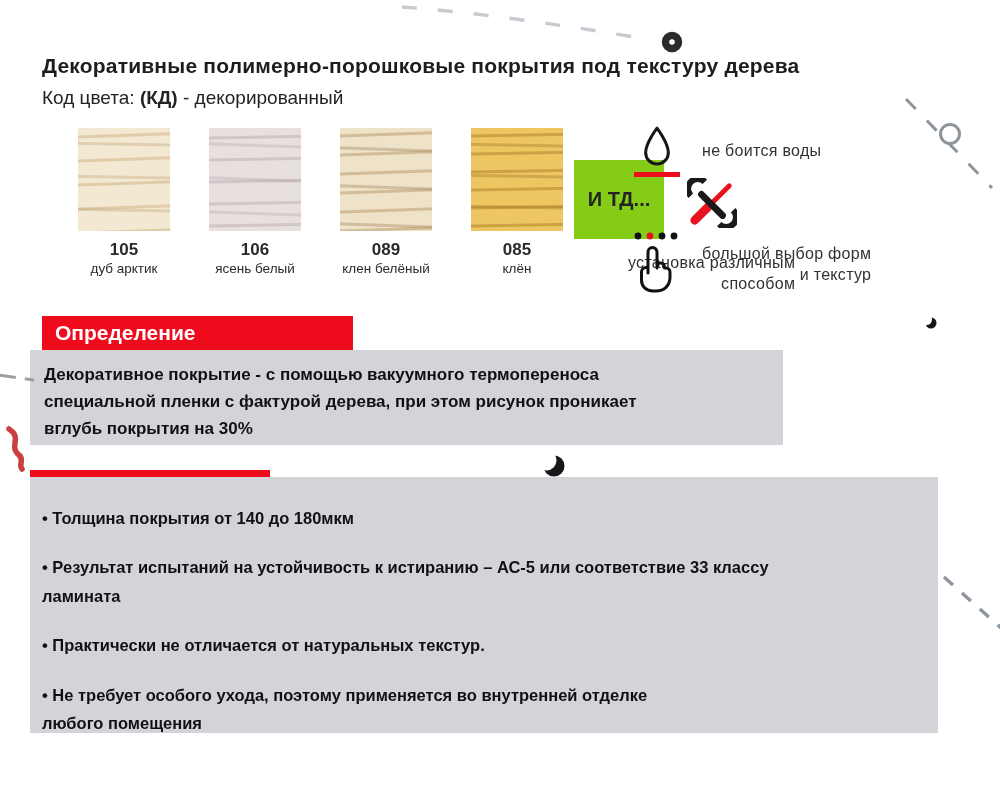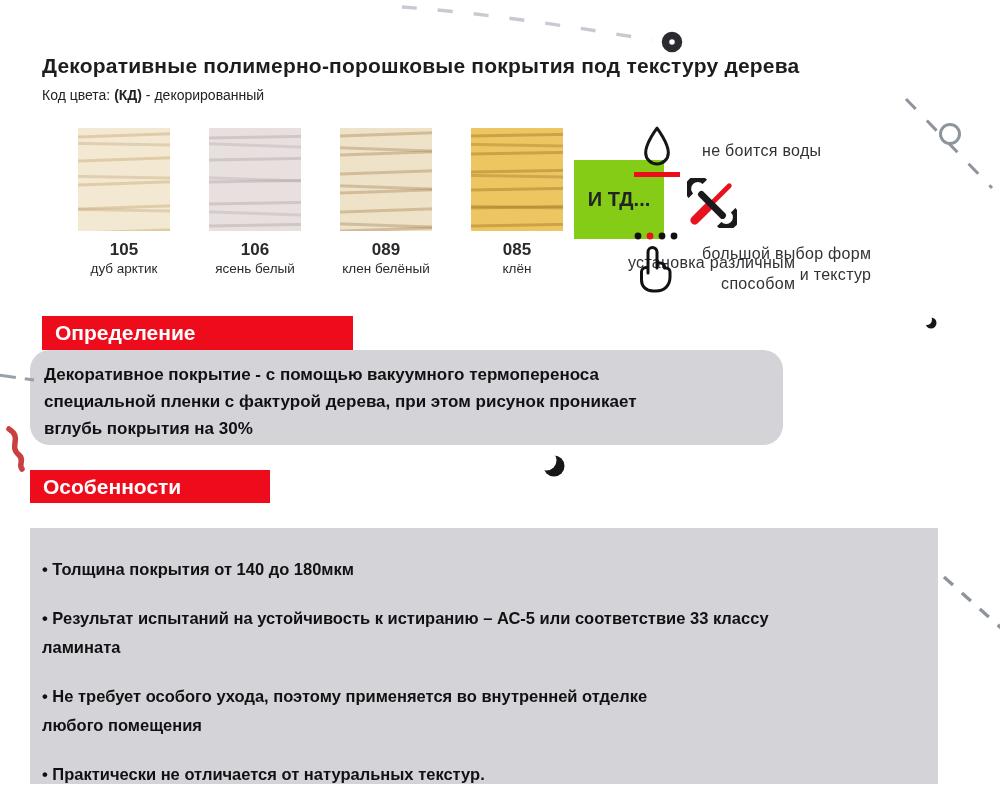--- a/index.html
+++ b/index.html
@@ -6,21 +6,21 @@
   body{
     width:1000px;height:800px;position:relative;overflow:hidden;
     background:#ffffff;
     font-family:"Liberation Sans","DejaVu Sans",sans-serif;
     color:#1c1c1e;
   }
   .abs{position:absolute;}
 
   
   .page-title{left:42px;top:54px;font-size:21px;font-weight:700;letter-spacing:.2px;color:#1d1d20;white-space:nowrap;}
-  .page-subtitle{left:42px;top:87px;font-size:14px;color:#232326;}
+  .page-subtitle{left:42px;top:87px;font-size:19px;color:#232326;}
   .page-subtitle b{font-weight:700;}
 
   
   .swatch-row{left:50px;top:128px;display:flex;gap:11px;align-items:flex-start;}
   .swatch-cell{width:92px;text-align:center;margin-left:28px;}
   .swatch{width:92px;height:103px;}
   .sw-1{background-color:#f3e9d2;background-image:
       repeating-linear-gradient(178deg, rgba(201,168,118,0) 0 7px, rgba(201,168,118,.45) 8px 10px, rgba(201,168,118,0) 11px 24px),
       repeating-linear-gradient(181deg, rgba(176,138,92,0) 0 15px, rgba(176,138,92,.28) 16px 18px, rgba(176,138,92,0) 19px 33px);}
   .sw-2{background-color:#e7e0df;background-image:
@@ -43,22 +43,22 @@
   .benefit-label{font-size:16px;color:#323236;letter-spacing:.3px;line-height:1.32;white-space:pre-line;}
   .drop-underline{width:46px;height:4.5px;background:#ee0b1c;margin-top:3px;}
 
   
   .section-header{background:#ee0b1c;color:#ffffff;font-weight:700;font-size:21px;
                   display:flex;align-items:center;padding-left:13px;box-sizing:border-box;}
   .hdr-definition{left:30px;top:316px;width:311px;height:34px;margin-left:12px;}
   .hdr-features{left:30px;top:470px;width:240px;height:33px;}
   .section-panel{background:#d4d3d8;box-sizing:border-box;color:#111113;}
   .panel-definition{left:30px;top:350px;width:753px;height:95px;padding:11px 14px;
-                    font-size:17px;font-weight:700;line-height:1.6;white-space:pre-line;border-radius:20px;}
-  .panel-features{left:30px;top:528px;width:908px;height:256px;padding:27px 16px 8px 12px;}
+                    font-size:17px;font-weight:700;line-height:1.6;white-space:pre-line;}
+  .panel-features{left:30px;top:477px;width:908px;height:256px;padding:27px 16px 8px 12px;}
   .panel-features p{margin:0 0 21px;font-size:16.5px;font-weight:700;line-height:1.72;white-space:pre-line;}
 
   .decor{left:0;top:0;pointer-events:none;z-index:6;}
 </style>
 </head>
 <body>
 
 <div class="abs page-title">Декоративные полимерно-порошковые покрытия под текстуру дерева</div>
 <div class="abs page-subtitle">
   <span>Код цвета: </span><b>(КД)</b><span> - декорированный</span>
@@ -133,23 +133,23 @@
 специальной пленки с фактурой дерева, при этом рисунок проникает
 вглубь покрытия на 30%</div>
 
 <div class="abs section-header hdr-features">
   <span>Особенности</span>
 </div>
 <div class="abs section-panel panel-features">
   <p>• Толщина покрытия от 140 до 180мкм</p>
   <p>• Результат испытаний на устойчивость к истиранию – АС-5 или соответствие 33 классу
 ламината</p>
+  <p>• Практически не отличается от натуральных текстур.</p>
   <p>• Не требует особого ухода, поэтому применяется во внутренней отделке
 любого помещения</p>
-  <p>• Практически не отличается от натуральных текстур.</p>
 </div>
 
 <svg class="abs decor" width="1000" height="800" viewBox="0 0 1000 800">
 
   <path d="M402 7 C485 13 575 27 652 40" fill="none" stroke="#c7cbd1" stroke-width="3.4" stroke-dasharray="15 21"></path>
   <circle cx="672" cy="42" r="6.5" fill="none" stroke="#2b2b2f" stroke-width="7.5"></circle>
 
   <path d="M906 99 L992 188" fill="none" stroke="#8d949c" stroke-width="3" stroke-dasharray="14 16"></path>
   <circle cx="950" cy="134" r="9.5" fill="#ffffff" stroke="#8d949c" stroke-width="3"></circle>
 

